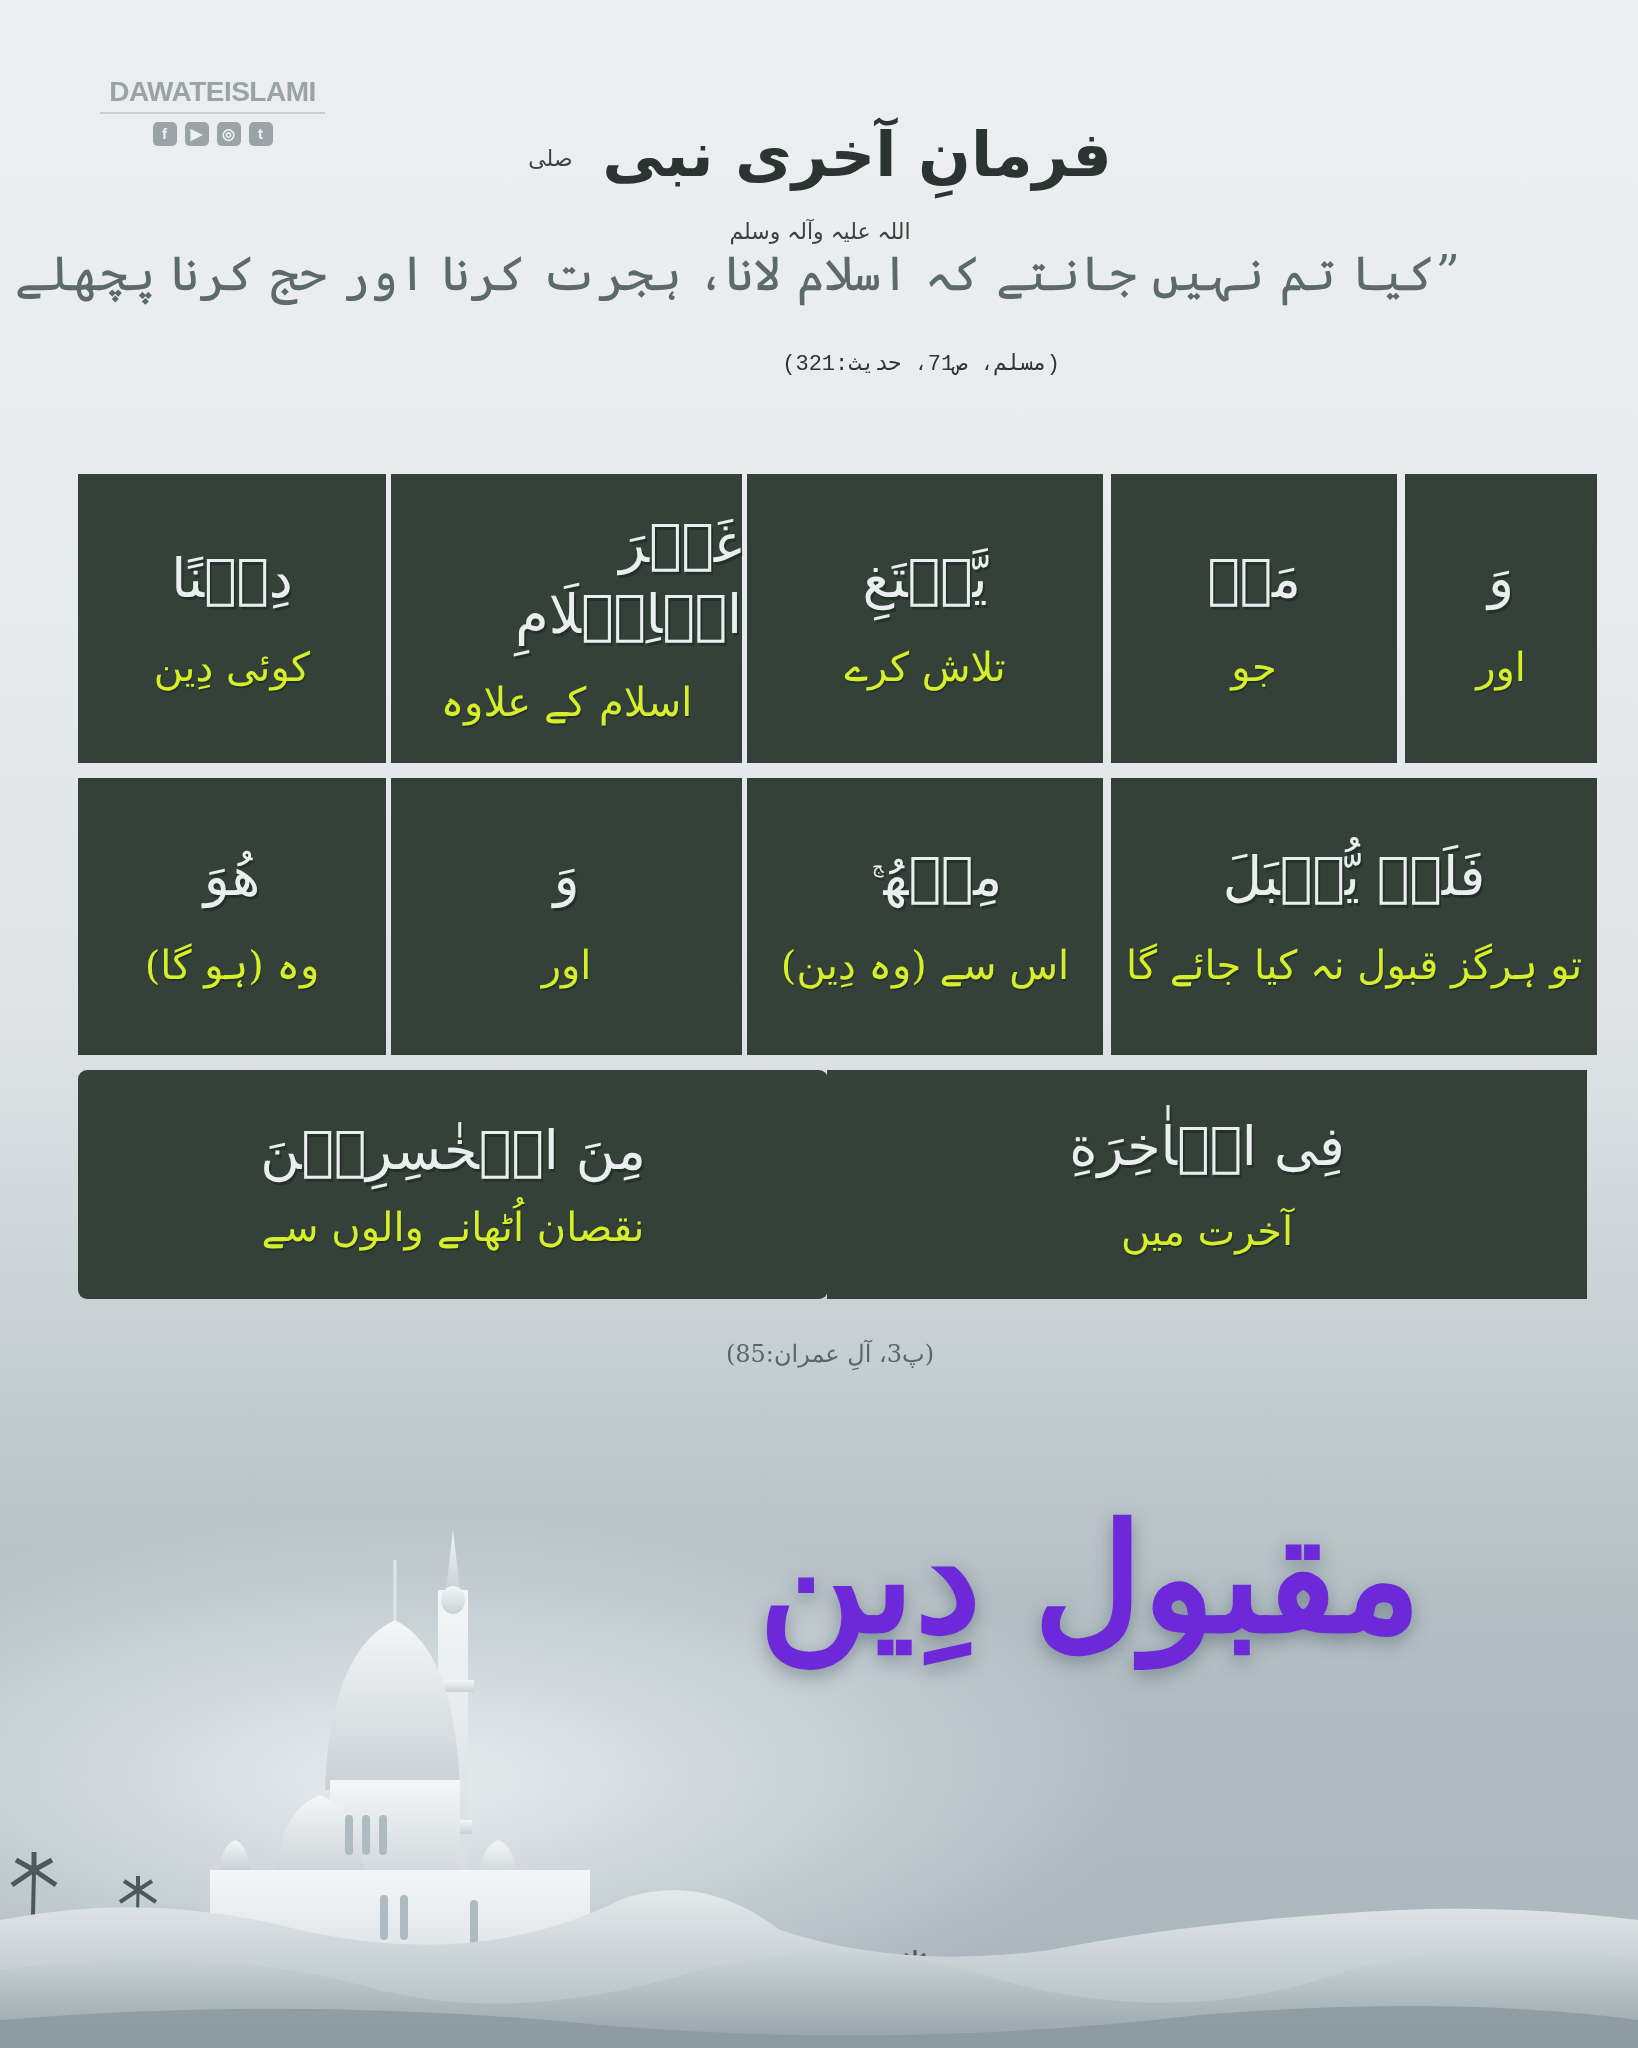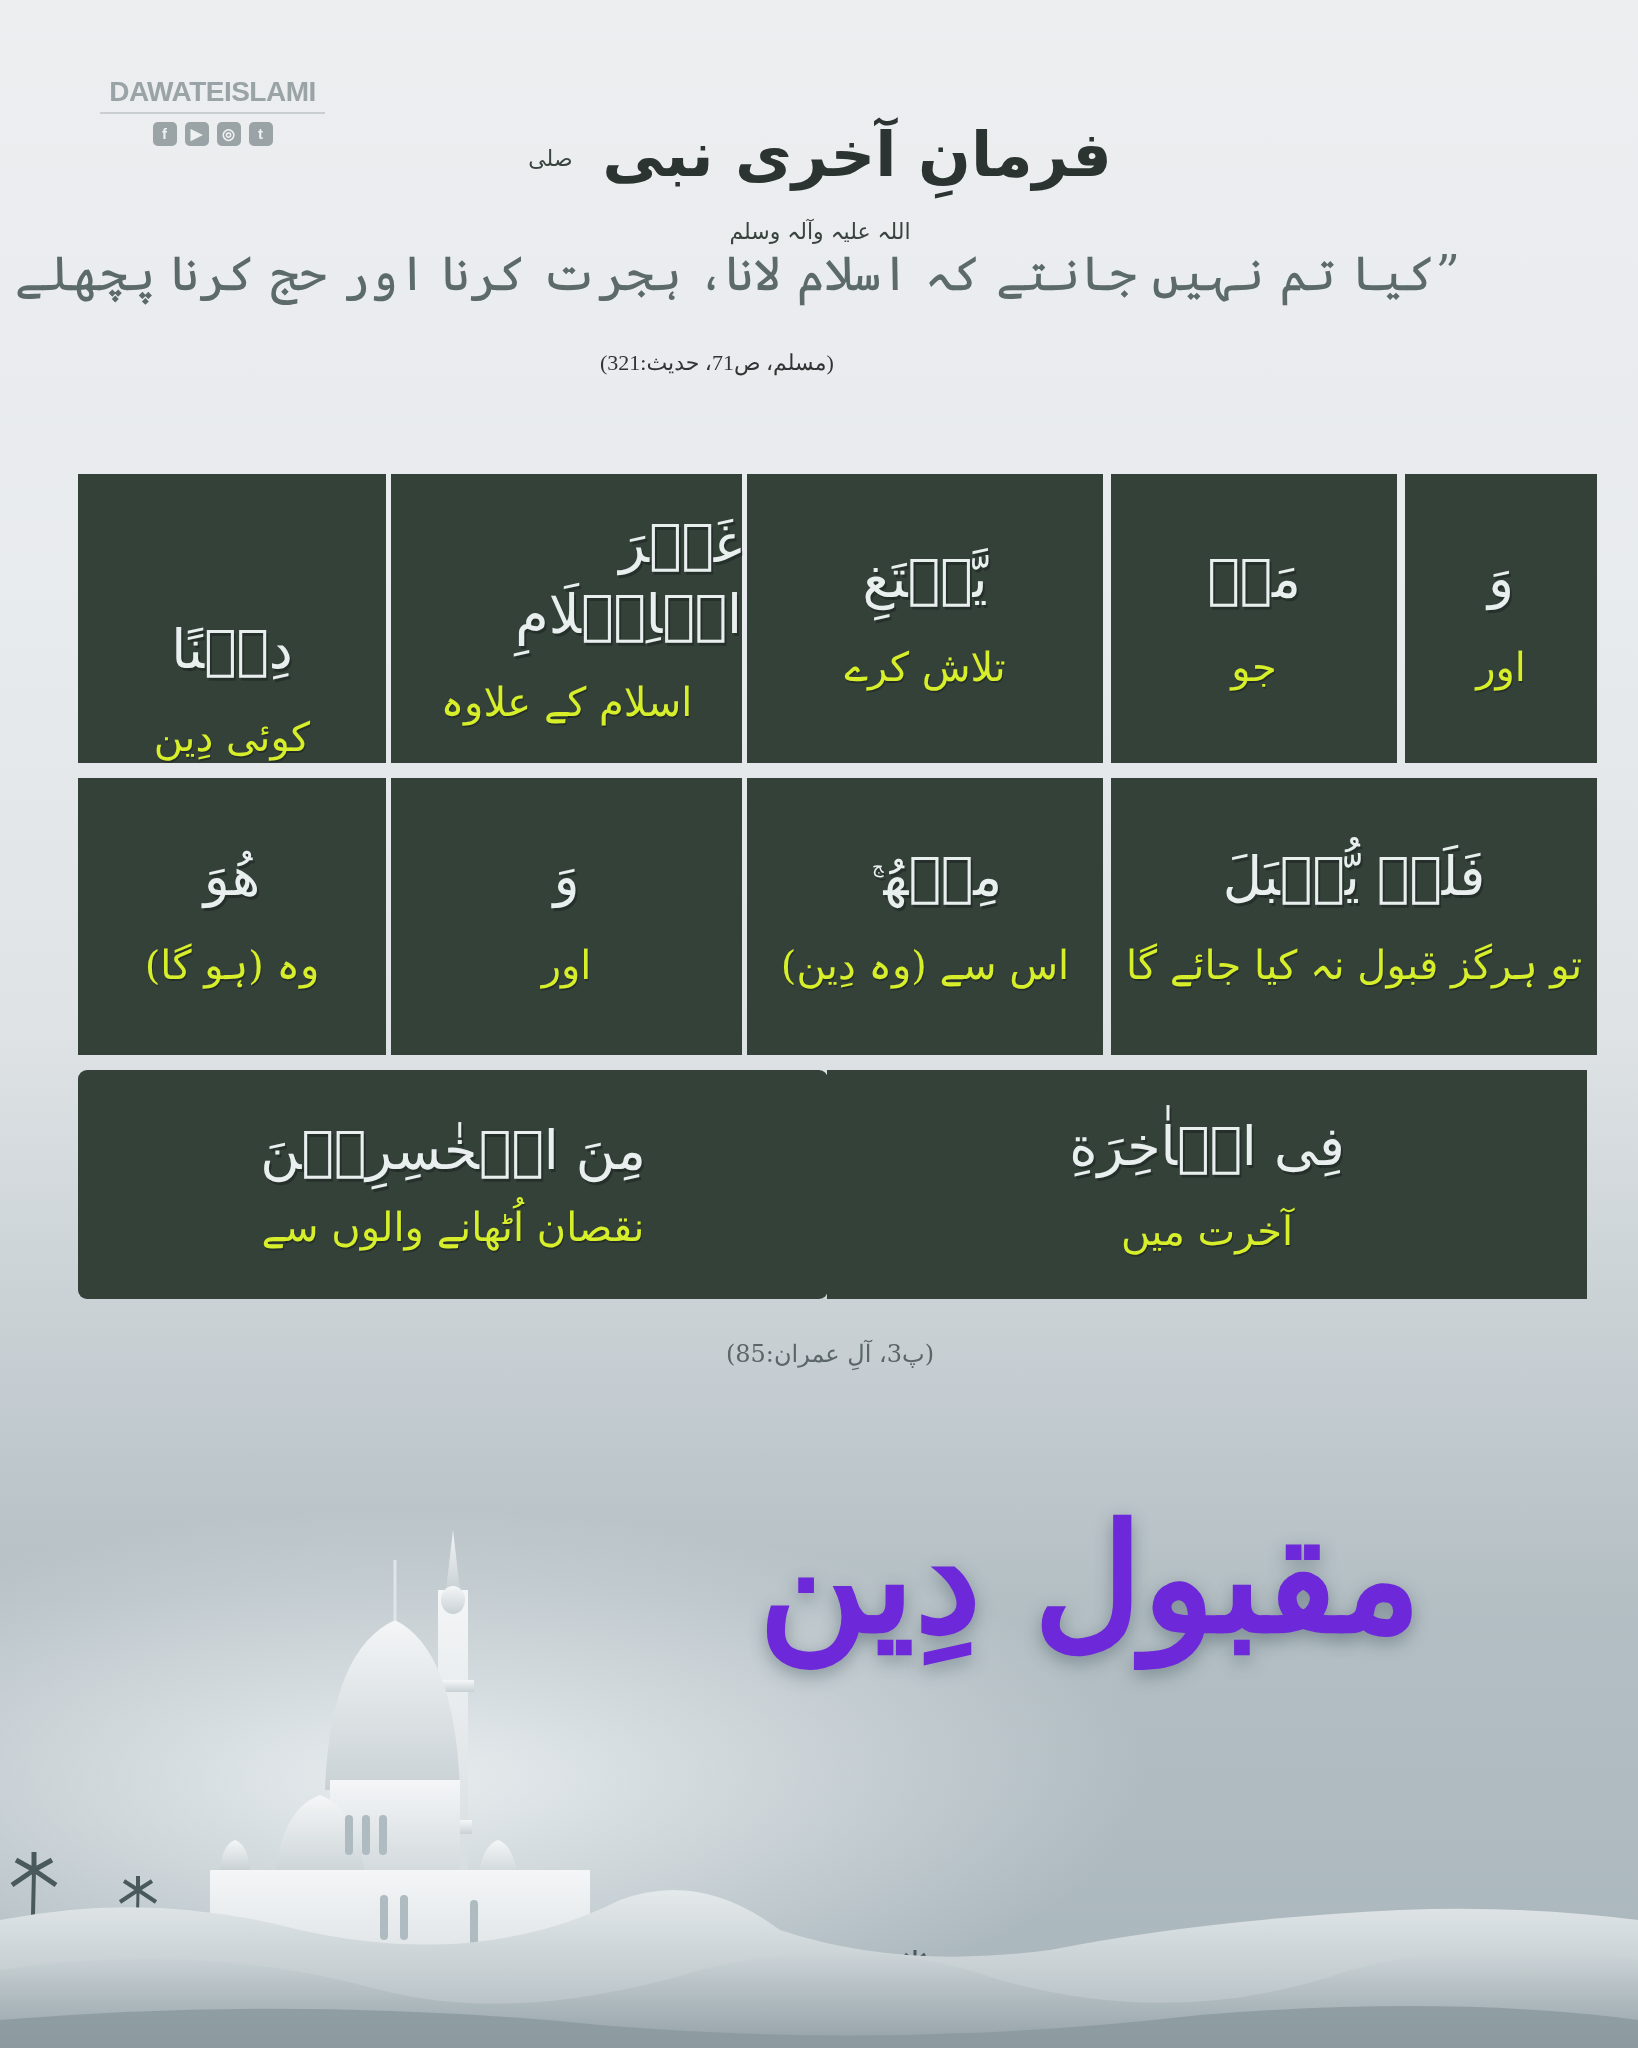--- a/index.html
+++ b/index.html
@@ -25,22 +25,22 @@
     direction:rtl; font-size:62px; font-weight:bold; color:#2b3430;
     font-family:"DejaVu Sans", sans-serif;
   }
   .title .honor { font-size:22px; font-weight:normal; vertical-align:middle; margin-right:8px; color:#3a443f; }
   .hadith {
     position:absolute; left:180px; top:245px; width:1280px; text-align:center;
     direction:rtl; font-size:48px; color:#5c6b6a; font-family:"DejaVu Serif", serif;
     white-space:nowrap;
   }
   .hadith-ref {
-    position:absolute; left:600px; top:350px; width:460px; text-align:left;
-    direction:rtl; font-size:22px; color:#333; font-family:Liberation Serif, serif;
+    position:absolute; left:600px; top:350px; width:460px; text-align:right;
+    direction:rtl; font-size:22px; color:#333; font-family:Liberation Mono, monospace;
   }
   .cell {
     position:absolute; background:#334139; box-sizing:border-box;
     display:flex; flex-direction:column; align-items:center; justify-content:center;
     direction:rtl;
   }
   .arabic { color:#e9eeef; font-size:54px; font-family:"DejaVu Serif", serif; text-shadow:2px 3px 0 rgba(0,0,0,0.25); line-height:1.3; }
   .urdu { color:#d7ef2a; font-size:40px; font-family:"DejaVu Serif", serif; margin-top:26px; text-shadow:1px 2px 0 rgba(0,0,0,0.25); line-height:1.3; }
   .waqf { font-size:18px; position:relative; top:-22px; margin-left:24px; }
   .ayah-ref {
@@ -86,21 +86,21 @@
   <div class="urdu">جو</div>
 </div>
 <div class="cell" style="left:747px;top:474px;width:356px;height:289px;">
   <div class="arabic">یَّبۡتَغِ</div>
   <div class="urdu">تلاش کرے</div>
 </div>
 <div class="cell" style="left:391px;top:474px;width:351px;height:289px;">
   <div class="arabic">غَیۡرَ الۡاِسۡلَامِ</div>
   <div class="urdu">اسلام کے علاوہ</div>
 </div>
-<div class="cell" style="left:78px;top:474px;width:308px;height:289px;justify-content:flex-end;">
+<div class="cell" style="left:78px;top:474px;width:308px;height:289px;">
   <div class="arabic">دِیۡنًا</div>
   <div class="urdu">کوئی دِین</div>
 </div>
 
 <div class="cell" style="left:1111px;top:778px;width:486px;height:277px;">
   <div class="arabic">فَلَنۡ یُّقۡبَلَ</div>
   <div class="urdu">تو ہرگز قبول نہ کیا جائے گا</div>
 </div>
 <div class="cell" style="left:747px;top:778px;width:356px;height:277px;">
   <div class="arabic">

